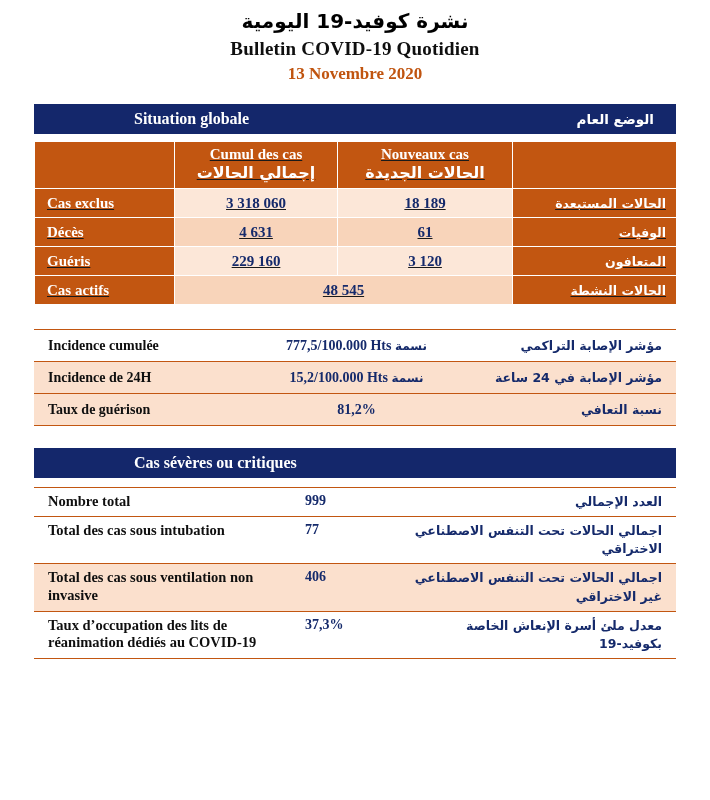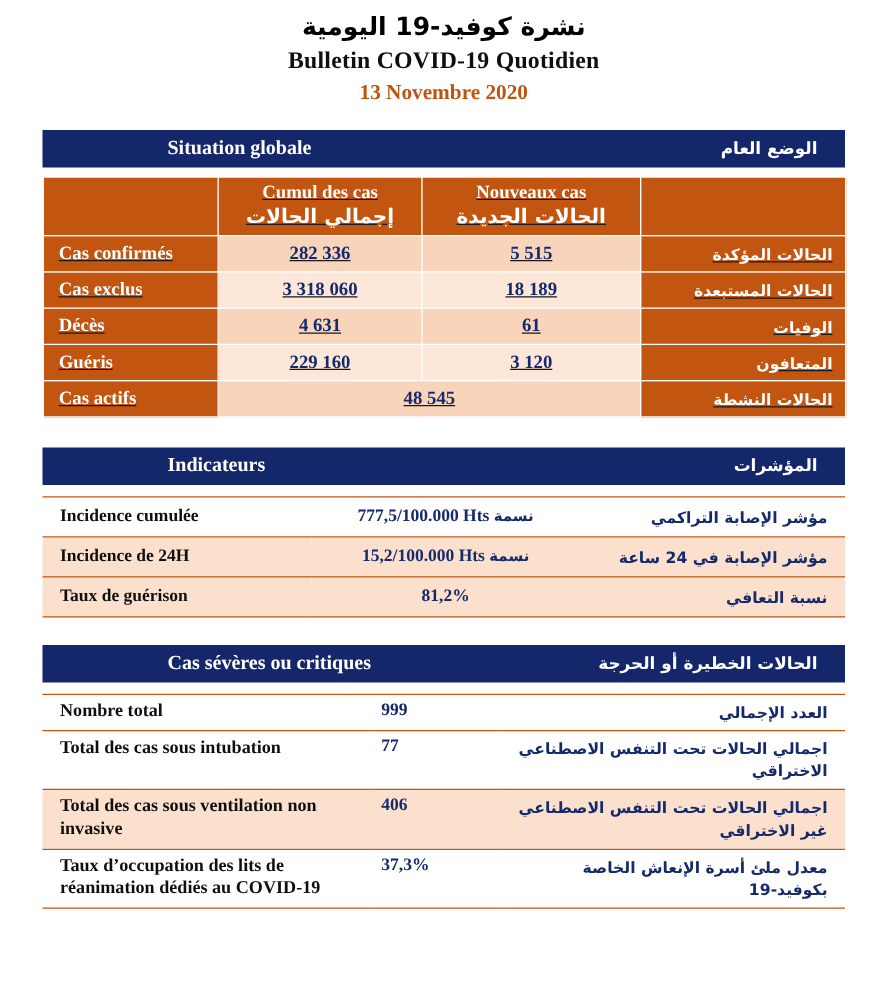--- a/index.html
+++ b/index.html
@@ -251,26 +251,20 @@
           <span class="ch-fr">Cumul des cas</span>
           <span class="ch-ar">إجمالي الحالات</span>
         </td>
         <td class="colhead">
           <span class="ch-fr">Nouveaux cas</span>
           <span class="ch-ar">الحالات الجديدة</span>
         </td>
         <td class="colhead"></td>
       </tr>
 
-      <tr class="odd">
-        <td class="lbl-fr">Cas confirmés</td>
-        <td class="val">282 336</td>
-        <td class="val">5 515</td>
-        <td class="lbl-ar">الحالات المؤكدة</td>
-      </tr>
 
       <tr class="even">
         <td class="lbl-fr">Cas exclus</td>
         <td class="val">3 318 060</td>
         <td class="val">18 189</td>
         <td class="lbl-ar">الحالات المستبعدة</td>
       </tr>
 
       <tr class="odd">
         <td class="lbl-fr">Décès</td>
@@ -290,24 +284,20 @@
         <td class="lbl-fr">Cas actifs</td>
         <td class="val" colspan="2">48 545</td>
         <td class="lbl-ar">الحالات النشطة</td>
       </tr>
     </tbody>
   </table>
 </div>
 
 <div class="section sec-ind">
 
-  <div class="band">
-    <span class="band-fr">Indicateurs</span>
-    <span class="band-ar">المؤشرات</span>
-  </div>
 
   <table class="grid t-ind">
     <colgroup>
       <col style="width:215px">
       <col style="width:215px">
       <col style="width:212px">
     </colgroup>
     <tbody>
       <tr class="plain">
         <td class="i-fr">Incidence cumulée</td>
@@ -334,21 +324,20 @@
         <td class="i-ar">نسبة التعافي</td>
       </tr>
     </tbody>
   </table>
 </div>
 
 <div class="section sec-sev">
 
   <div class="band">
     <span class="band-fr">Cas sévères ou critiques</span>
-    <span class="band-ar">الحالات الخطيرة أو الحرجة</span>
   </div>
 
   <table class="grid t-sev">
     <colgroup>
       <col style="width:265px">
       <col style="width:100px">
       <col style="width:277px">
     </colgroup>
     <tbody>
       <tr class="plain">

